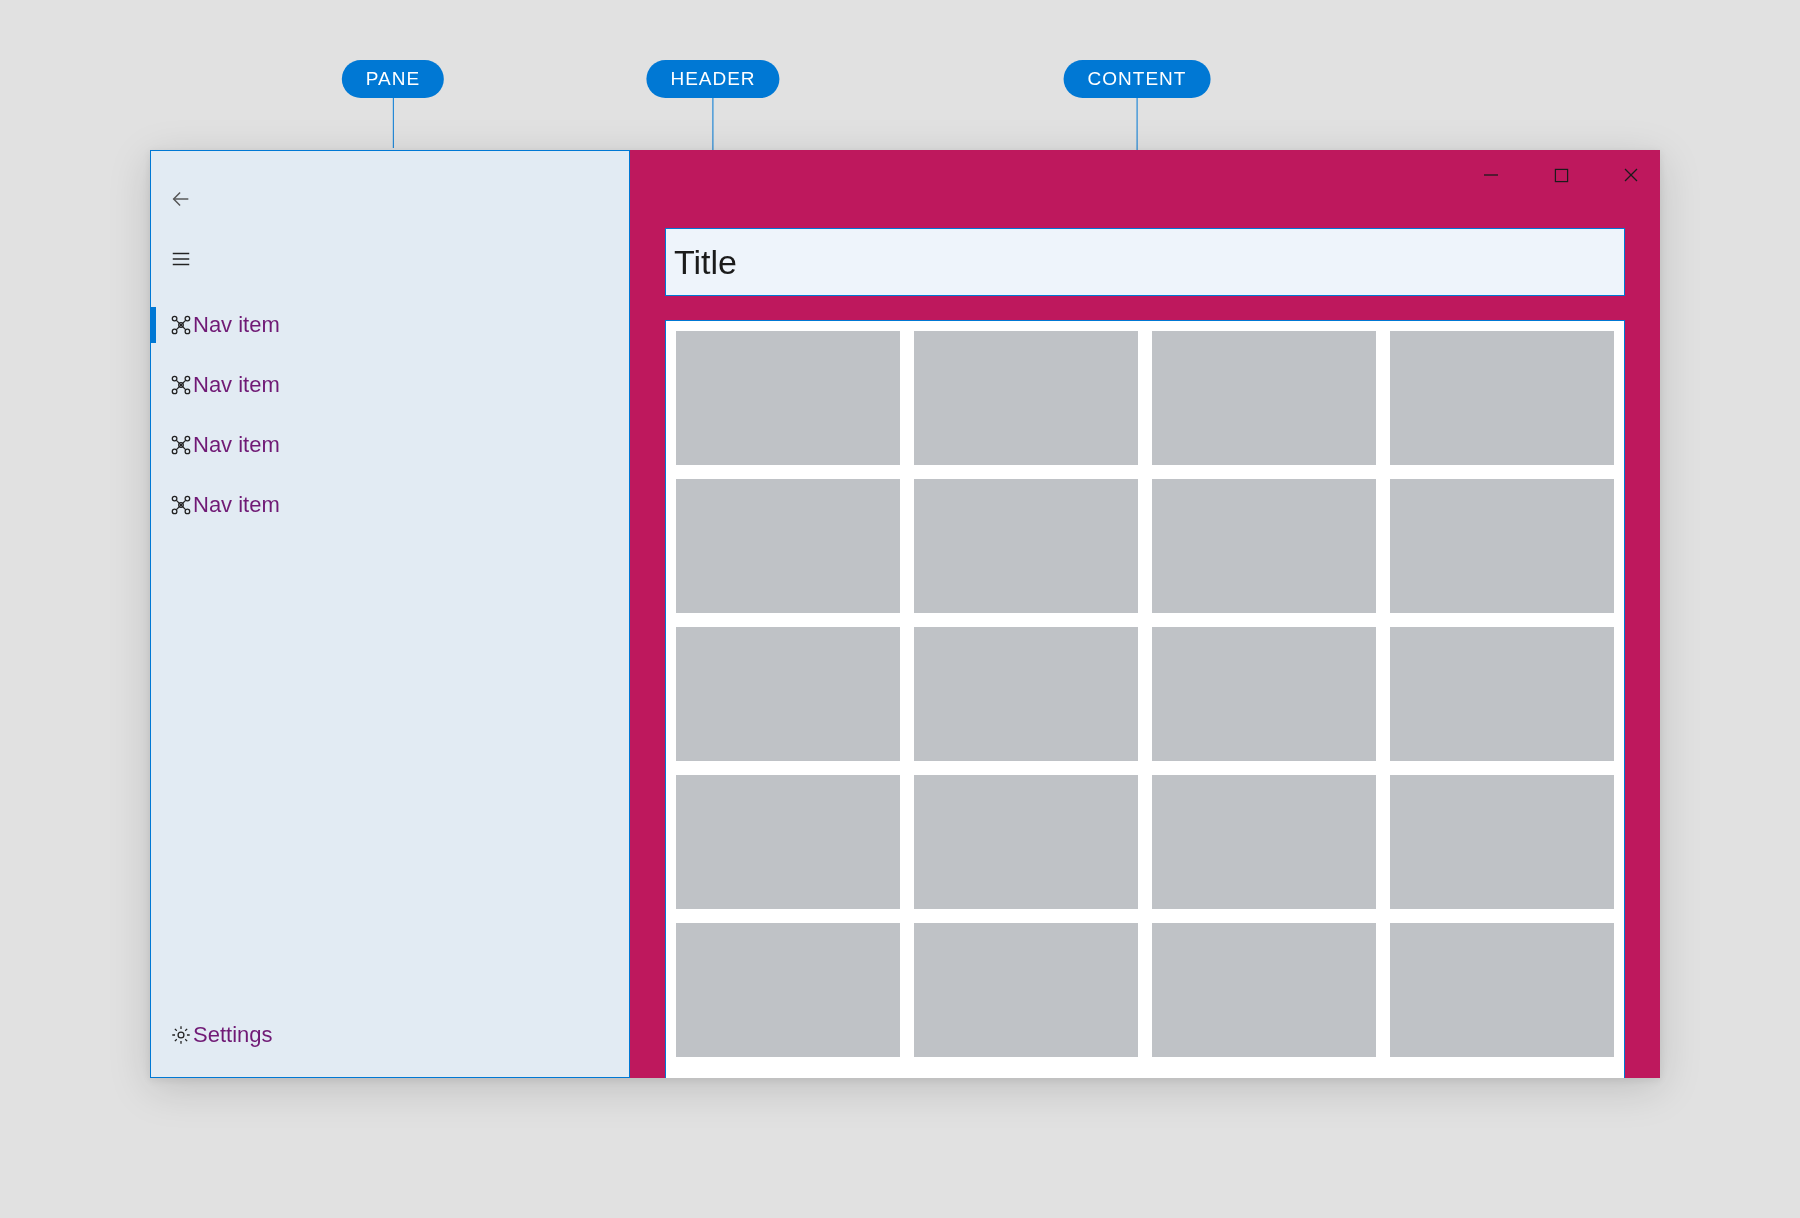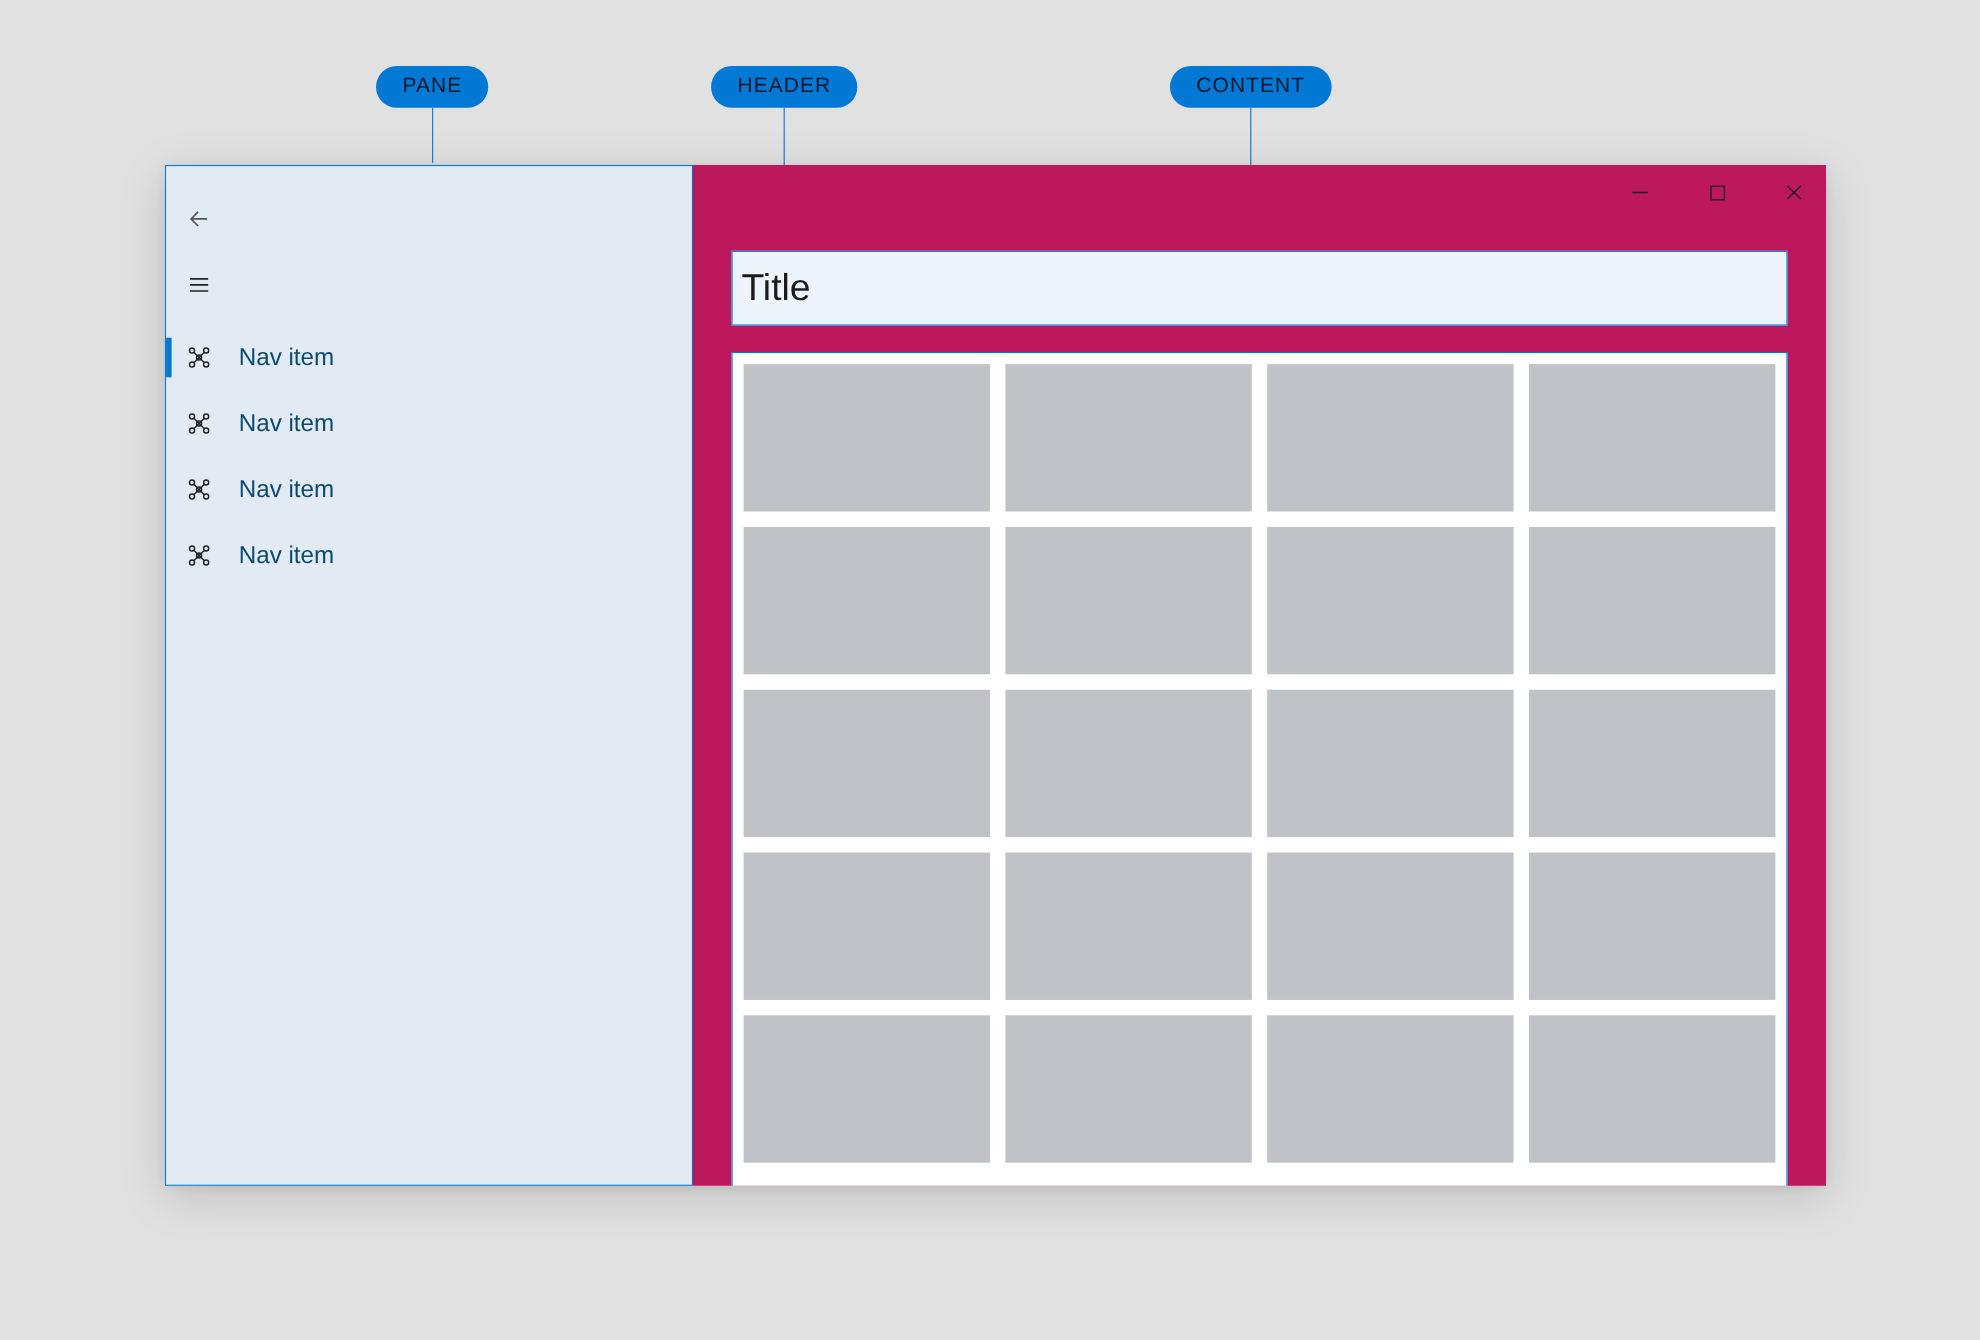--- a/index.html
+++ b/index.html
@@ -21,21 +21,21 @@
   }
   .callout {
     position: absolute;
     display: flex;
     flex-direction: column;
     align-items: center;
     transform: translateX(-50%);
   }
   .callout-pill {
     background: #0078d4;
-    color: #0f172a;
+    color: #ffffff;
     font-size: 19px;
     letter-spacing: 1px;
     padding: 8px 24px;
     border-radius: 999px;
     font-weight: 400;
   }
   .callout-line {
     width: 1px;
     background: #0078d4;
   }
@@ -75,24 +75,23 @@
     cursor: pointer;
   }
   .nav-list {
     margin-top: 6px;
   }
   .nav-item {
     display: flex;
     align-items: center;
     height: 60px;
     padding-left: 18px;
-    gap: 24px;
     cursor: pointer;
     position: relative;
-    color: #0c4a6e;
+    color: #701a75;
     font-size: 22px;
   }
   .nav-item.selected::before {
     content: "";
     position: absolute;
     left: 0;
     top: 12px;
     bottom: 12px;
     width: 5px;
     background: #0078d4;
@@ -267,20 +266,31 @@
             <circle cx="5" cy="19" r="2.5"></circle>
               <circle cx="19" cy="19" r="2.5"></circle>
             <line x1="7" y1="7" x2="17" y2="17"></line>
               <line x1="17" y1="7" x2="7" y2="17"></line>
           </svg>
         </span>
         <span>Nav item</span>
       </div>
     </div>
 
+    <div class="pane-footer">
+      <div class="nav-item">
+        <span class="nav-icon">
+          <svg width="22" height="22" viewBox="0 0 24 24" fill="none" stroke="#222" stroke-width="1.4">
+            <circle cx="12" cy="12" r="3.2"></circle>
+            <path d="M12 2.5v3M12 18.5v3M21.5 12h-3M5.5 12h-3M18.7 5.3l-2.1 2.1M7.4 16.6l-2.1 2.1M18.7 18.7l-2.1-2.1M7.4 7.4 5.3 5.3"></path>
+          </svg>
+        </span>
+        <span>Settings</span>
+      </div>
+    </div>
   </aside>
 
   <main class="main">
     <div class="titlebar-controls">
       <div class="tb-btn">
         <span>
           <svg width="16" height="16" viewBox="0 0 16 16" stroke="#1b1b1b" stroke-width="1.3">
               <line x1="1" y1="8" x2="15" y2="8"></line>
             </svg>
         </span>

